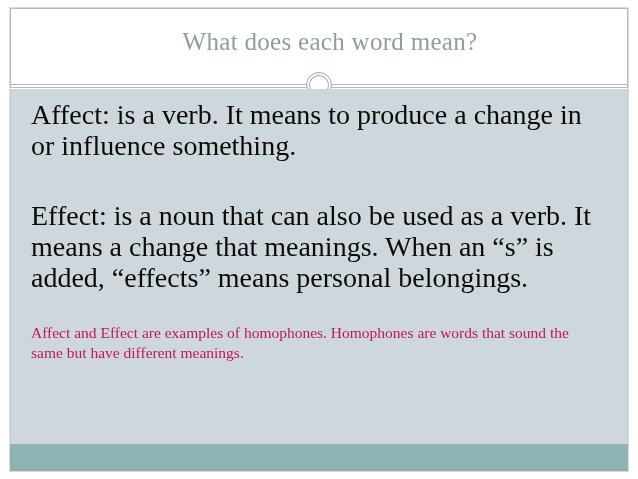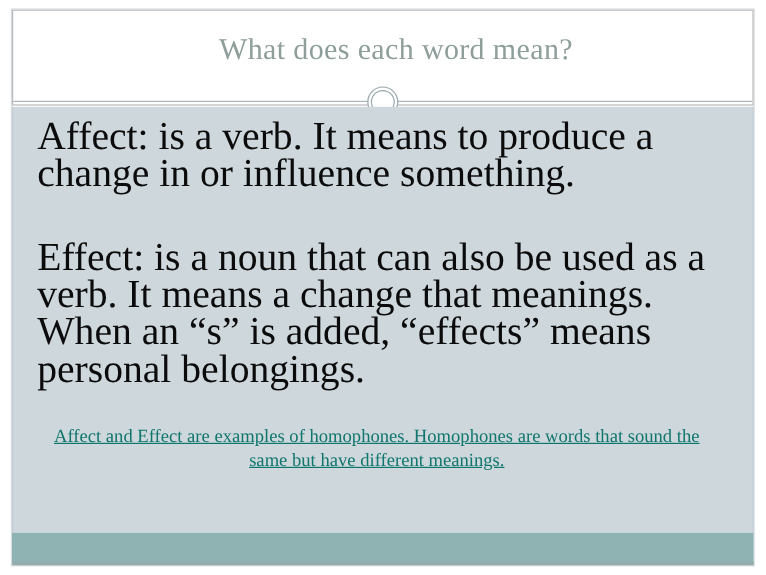--- a/index.html
+++ b/index.html
@@ -93,38 +93,37 @@
   }
 
   #content {
     position: absolute;
     left: 20px;
     top: 10px;
     width: 566px;
   }
 
   .para-large {
-    font-size: 33px;
+    font-size: 28px;
     line-height: 31px;
     color: #0b0b0b;
     margin: 0;
     text-align: left;
   }
 
   .para-gap-1 { margin-top: 0px; }
   .para-gap-2 { margin-top: 39px; }
 
   .para-small {
     font-size: 15.5px;
     line-height: 20px;
-    color: #0f766e;
+    color: #be185d;
     margin: 0;
     margin-top: 30px;
-    text-align: center;
-    text-decoration: underline;
+    text-align: left;
   }
 
   
   #footer-band {
     position: absolute;
     left: 10px;
     top: 444px;
     width: 618px;
     height: 27px;
     background: #8fb3b3;

